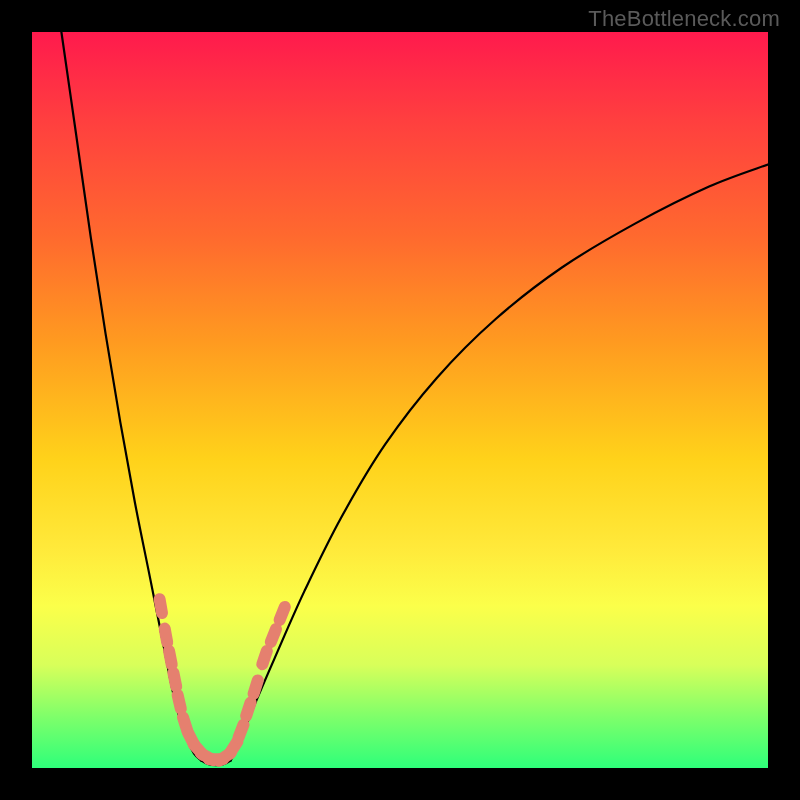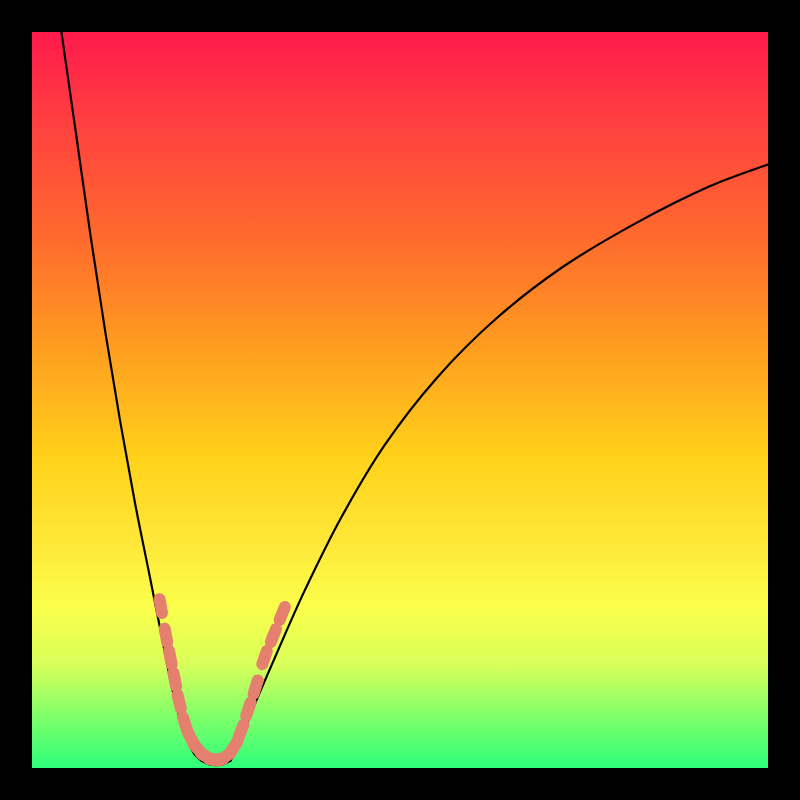--- a/index.html
+++ b/index.html
@@ -92,13 +92,14 @@
           <line x1="197.9" y1="721.3" x2="205.4" y2="709.5" class="bead-stroke"></line>
           <line x1="206.5" y1="705.7" x2="211.5" y2="692.7" class="bead-stroke"></line>
           <line x1="214.2" y1="683.8" x2="218.6" y2="670.5" class="bead-stroke"></line>
           <line x1="221.6" y1="661.7" x2="225.8" y2="648.4" class="bead-stroke"></line>
           <line x1="230.3" y1="632.2" x2="234.8" y2="619.0" class="bead-stroke"></line>
           <line x1="238.8" y1="610.0" x2="244.0" y2="597.0" class="bead-stroke"></line>
           <line x1="247.6" y1="587.9" x2="252.8" y2="574.9" class="bead-stroke"></line>
         </g>
     </svg>
   </div>
+  <div class="watermark">TheBottleneck.com</div>
 </div>
 
 </body></html>

